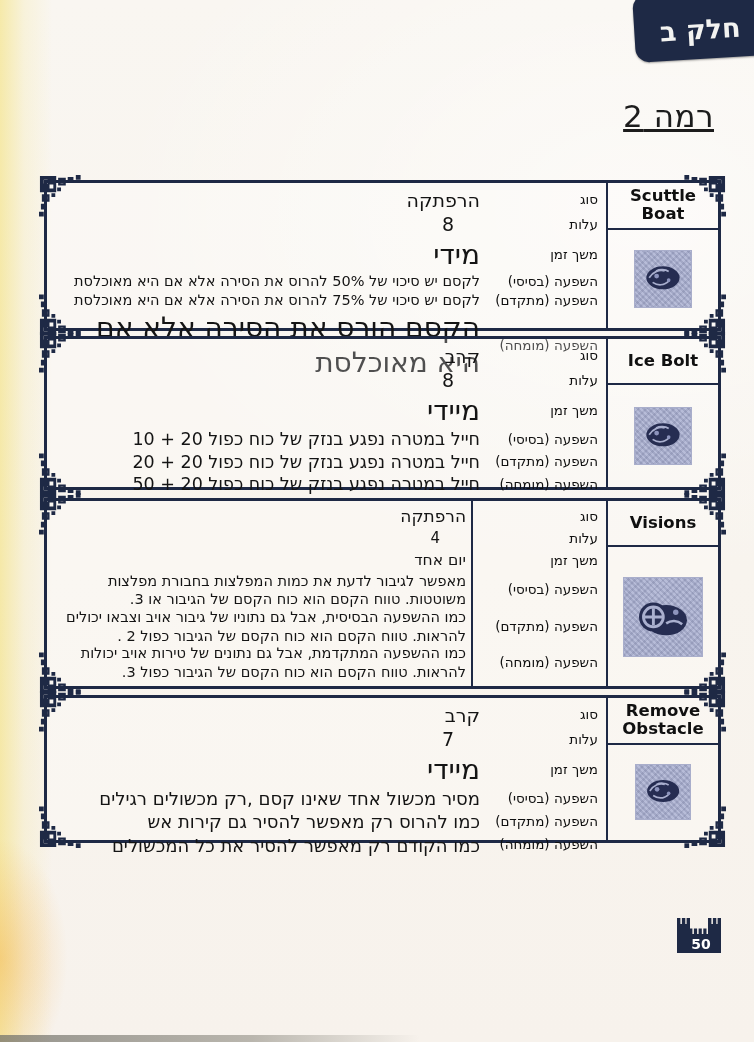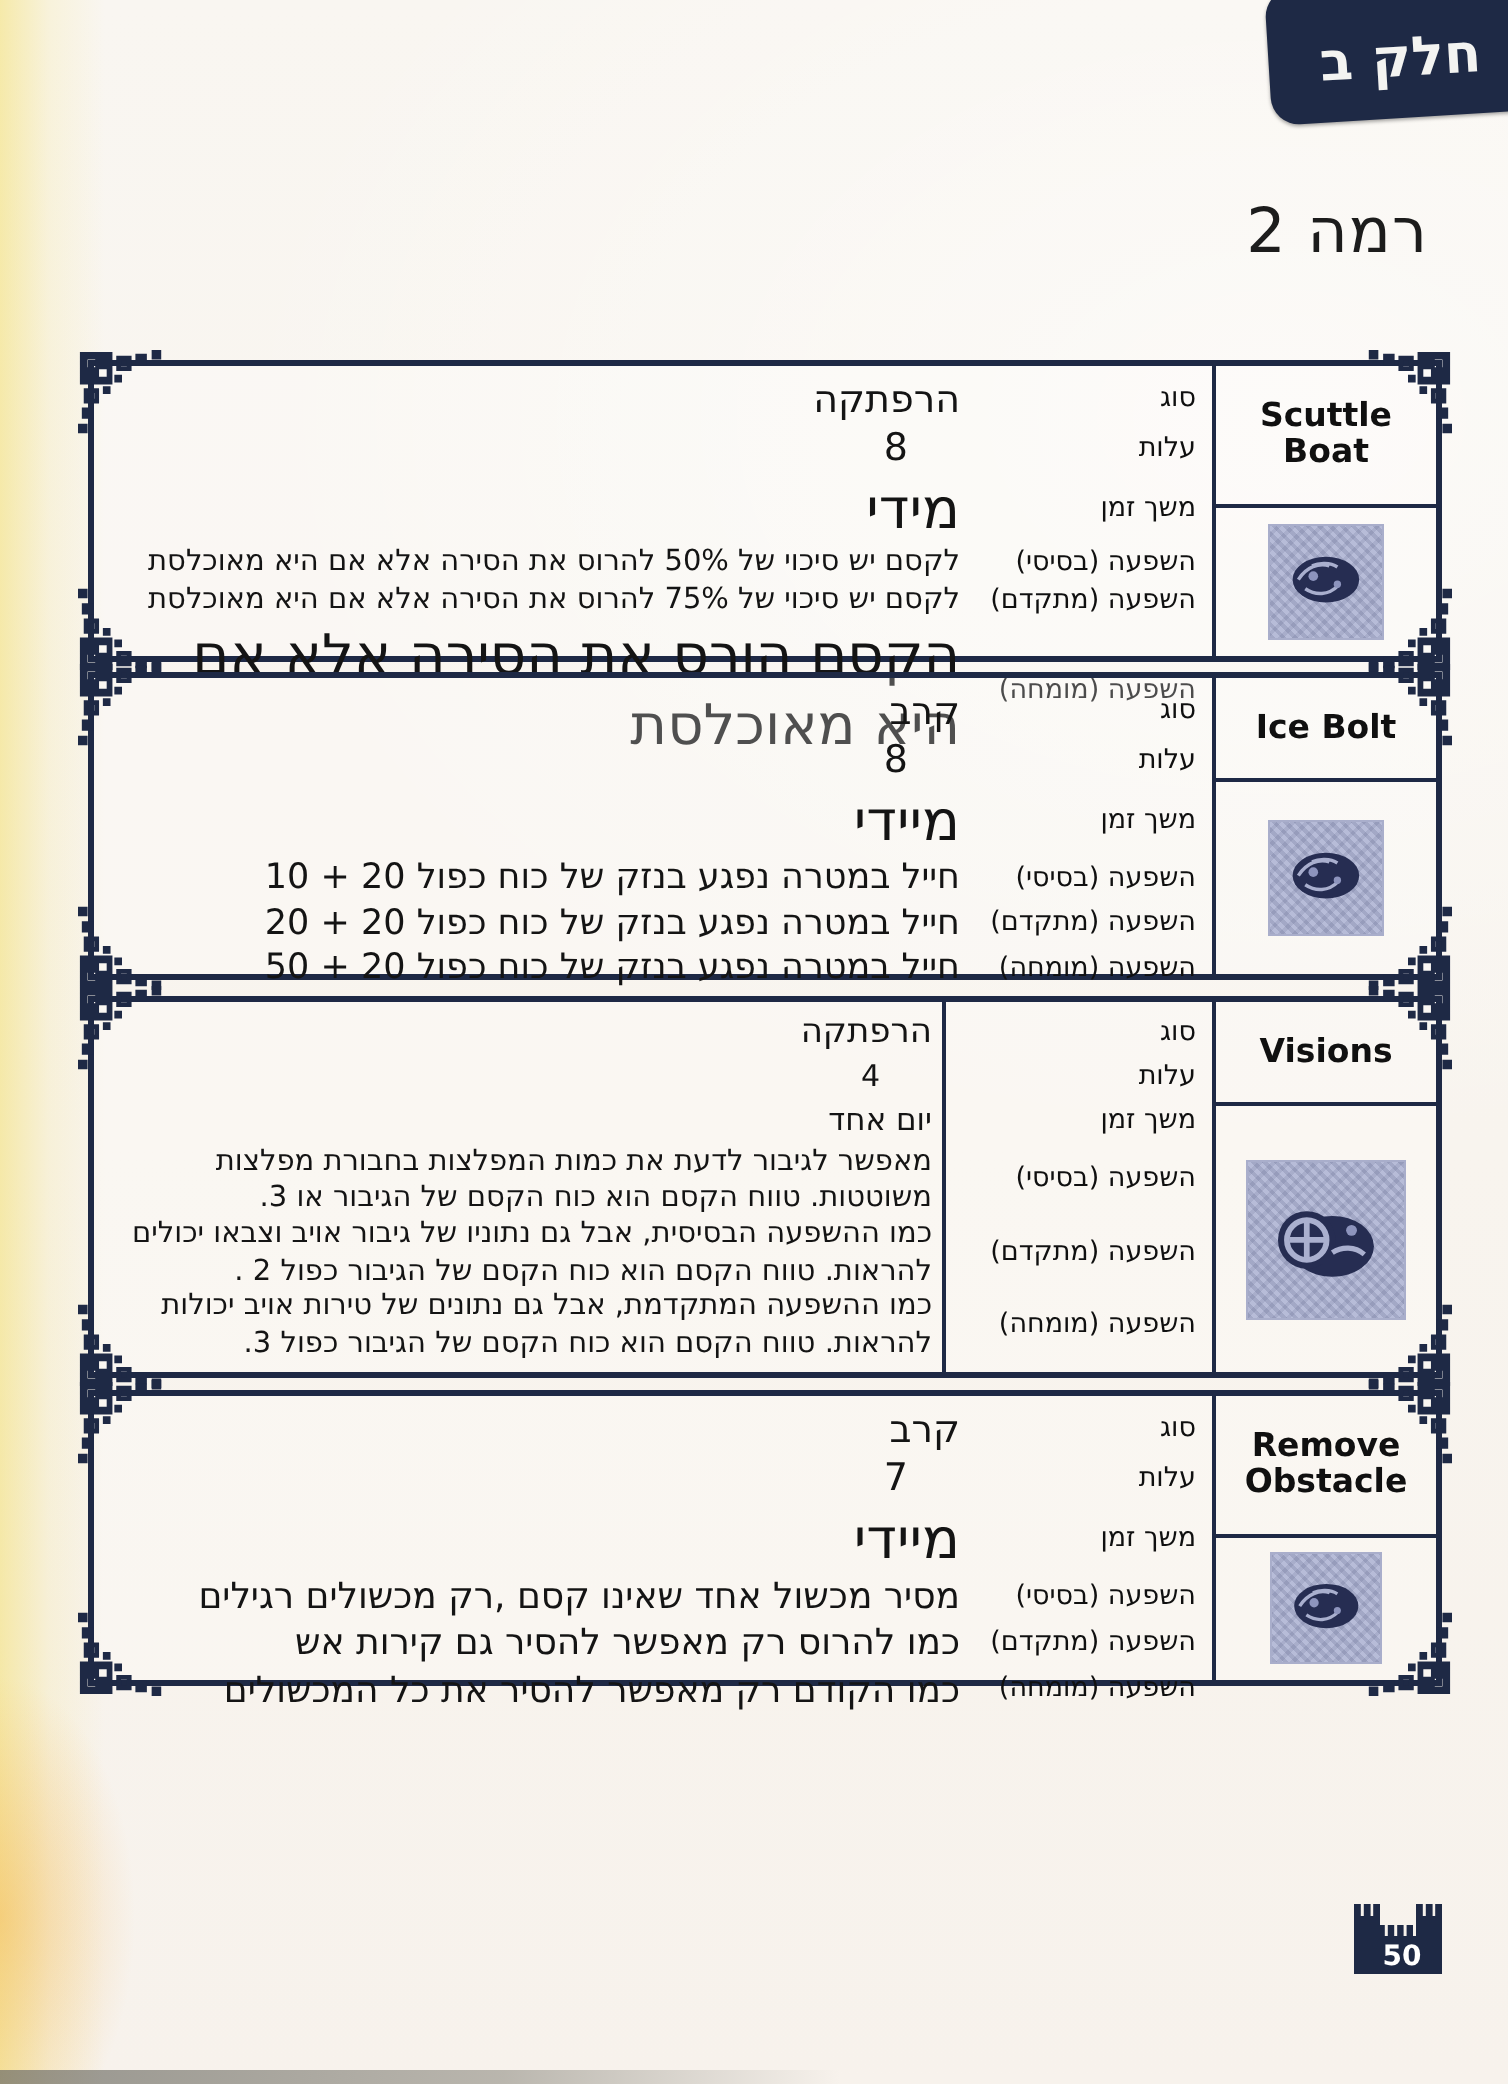--- a/index.html
+++ b/index.html
@@ -28,39 +28,39 @@
   .part-tab{
     position:absolute;top:-9px;right:-12px;width:132px;height:60px;
     background:#1e2945;border-radius:14px 4px 4px 14px;
     transform:rotate(-3.5deg);
     display:flex;align-items:center;justify-content:center;
     color:#f3f3f1;font-size:27px;font-weight:700;direction:rtl;
     padding-top:8px;box-shadow:0 1px 2px rgba(0,0,0,.35);
   }
   .page-title{
     position:absolute;top:98px;right:40px;direction:rtl;
-    font-size:31px;color:#1c1c1c;letter-spacing:.5px;
+    font-size:31px;color:#1c1c1c;letter-spacing:.5px;text-decoration:underline;
   }
   
   .spell-card{
     position:absolute;left:44px;width:677px;box-sizing:border-box;
     border:3px solid #1e2945;direction:rtl;display:flex;
     background:rgba(255,255,255,.25);
   }
   .card-0{top:180px;height:151px;}
   .card-1{top:336px;height:154px;}
   .card-2{top:498px;height:191px;}
   .card-3{top:695px;height:148px;}
   .name-col{
     width:112px;flex:none;border-left:2px solid #1e2945;
     display:flex;flex-direction:column;box-sizing:border-box;
   }
   .name-head{
     min-height:46px;border-bottom:2px solid #1e2945;
-    display:flex;align-items:center;justify-content:center;padding:16px 4px;box-sizing:border-box;
+    display:flex;align-items:center;justify-content:center;padding:4px 4px;box-sizing:border-box;
   }
   .spell-name{
     direction:ltr;font-weight:700;font-size:16.5px;line-height:1.12;
     text-align:center;color:#101010;
   }
   .icon-wrap{flex:1;display:flex;align-items:center;justify-content:center;}
   .spell-icon{
     width:56px;height:56px;background:#b7bcd8;border:1px solid #a9aecb;
     background-image:
       repeating-linear-gradient(45deg, rgba(40,48,90,.14) 0 2px, transparent 2px 4px),
@@ -93,21 +93,21 @@
     position:absolute;right:245px;top:0;bottom:0;width:2px;background:#1e2945;
   }
   
   .orn{position:absolute;width:44px;height:44px;color:#1e2945;pointer-events:none;}
   .orn svg{width:100%;height:100%;display:block;}
   .orn.tl{top:-8px;left:-8px;}
   .orn.tr{top:-8px;right:-8px;transform:scaleX(-1);}
   .orn.bl{bottom:-8px;left:-8px;transform:scaleY(-1);}
   .orn.br{bottom:-8px;right:-8px;transform:scale(-1,-1);}
   
-  .castle{position:absolute;left:676px;top:951px;width:46px;height:42px;}
+  .castle{position:absolute;left:676px;top:917px;width:46px;height:42px;}
   .castle svg{width:100%;height:100%;display:block;}
   .defs-hidden{position:absolute;width:0;height:0;overflow:hidden;}
 </style>
 </head>
 <body>
 
 <svg class="defs-hidden" aria-hidden="true">
   <defs>
     <symbol id="orn-sym" viewBox="0 0 46 46">
       <path fill="currentColor" fill-rule="evenodd" d="

